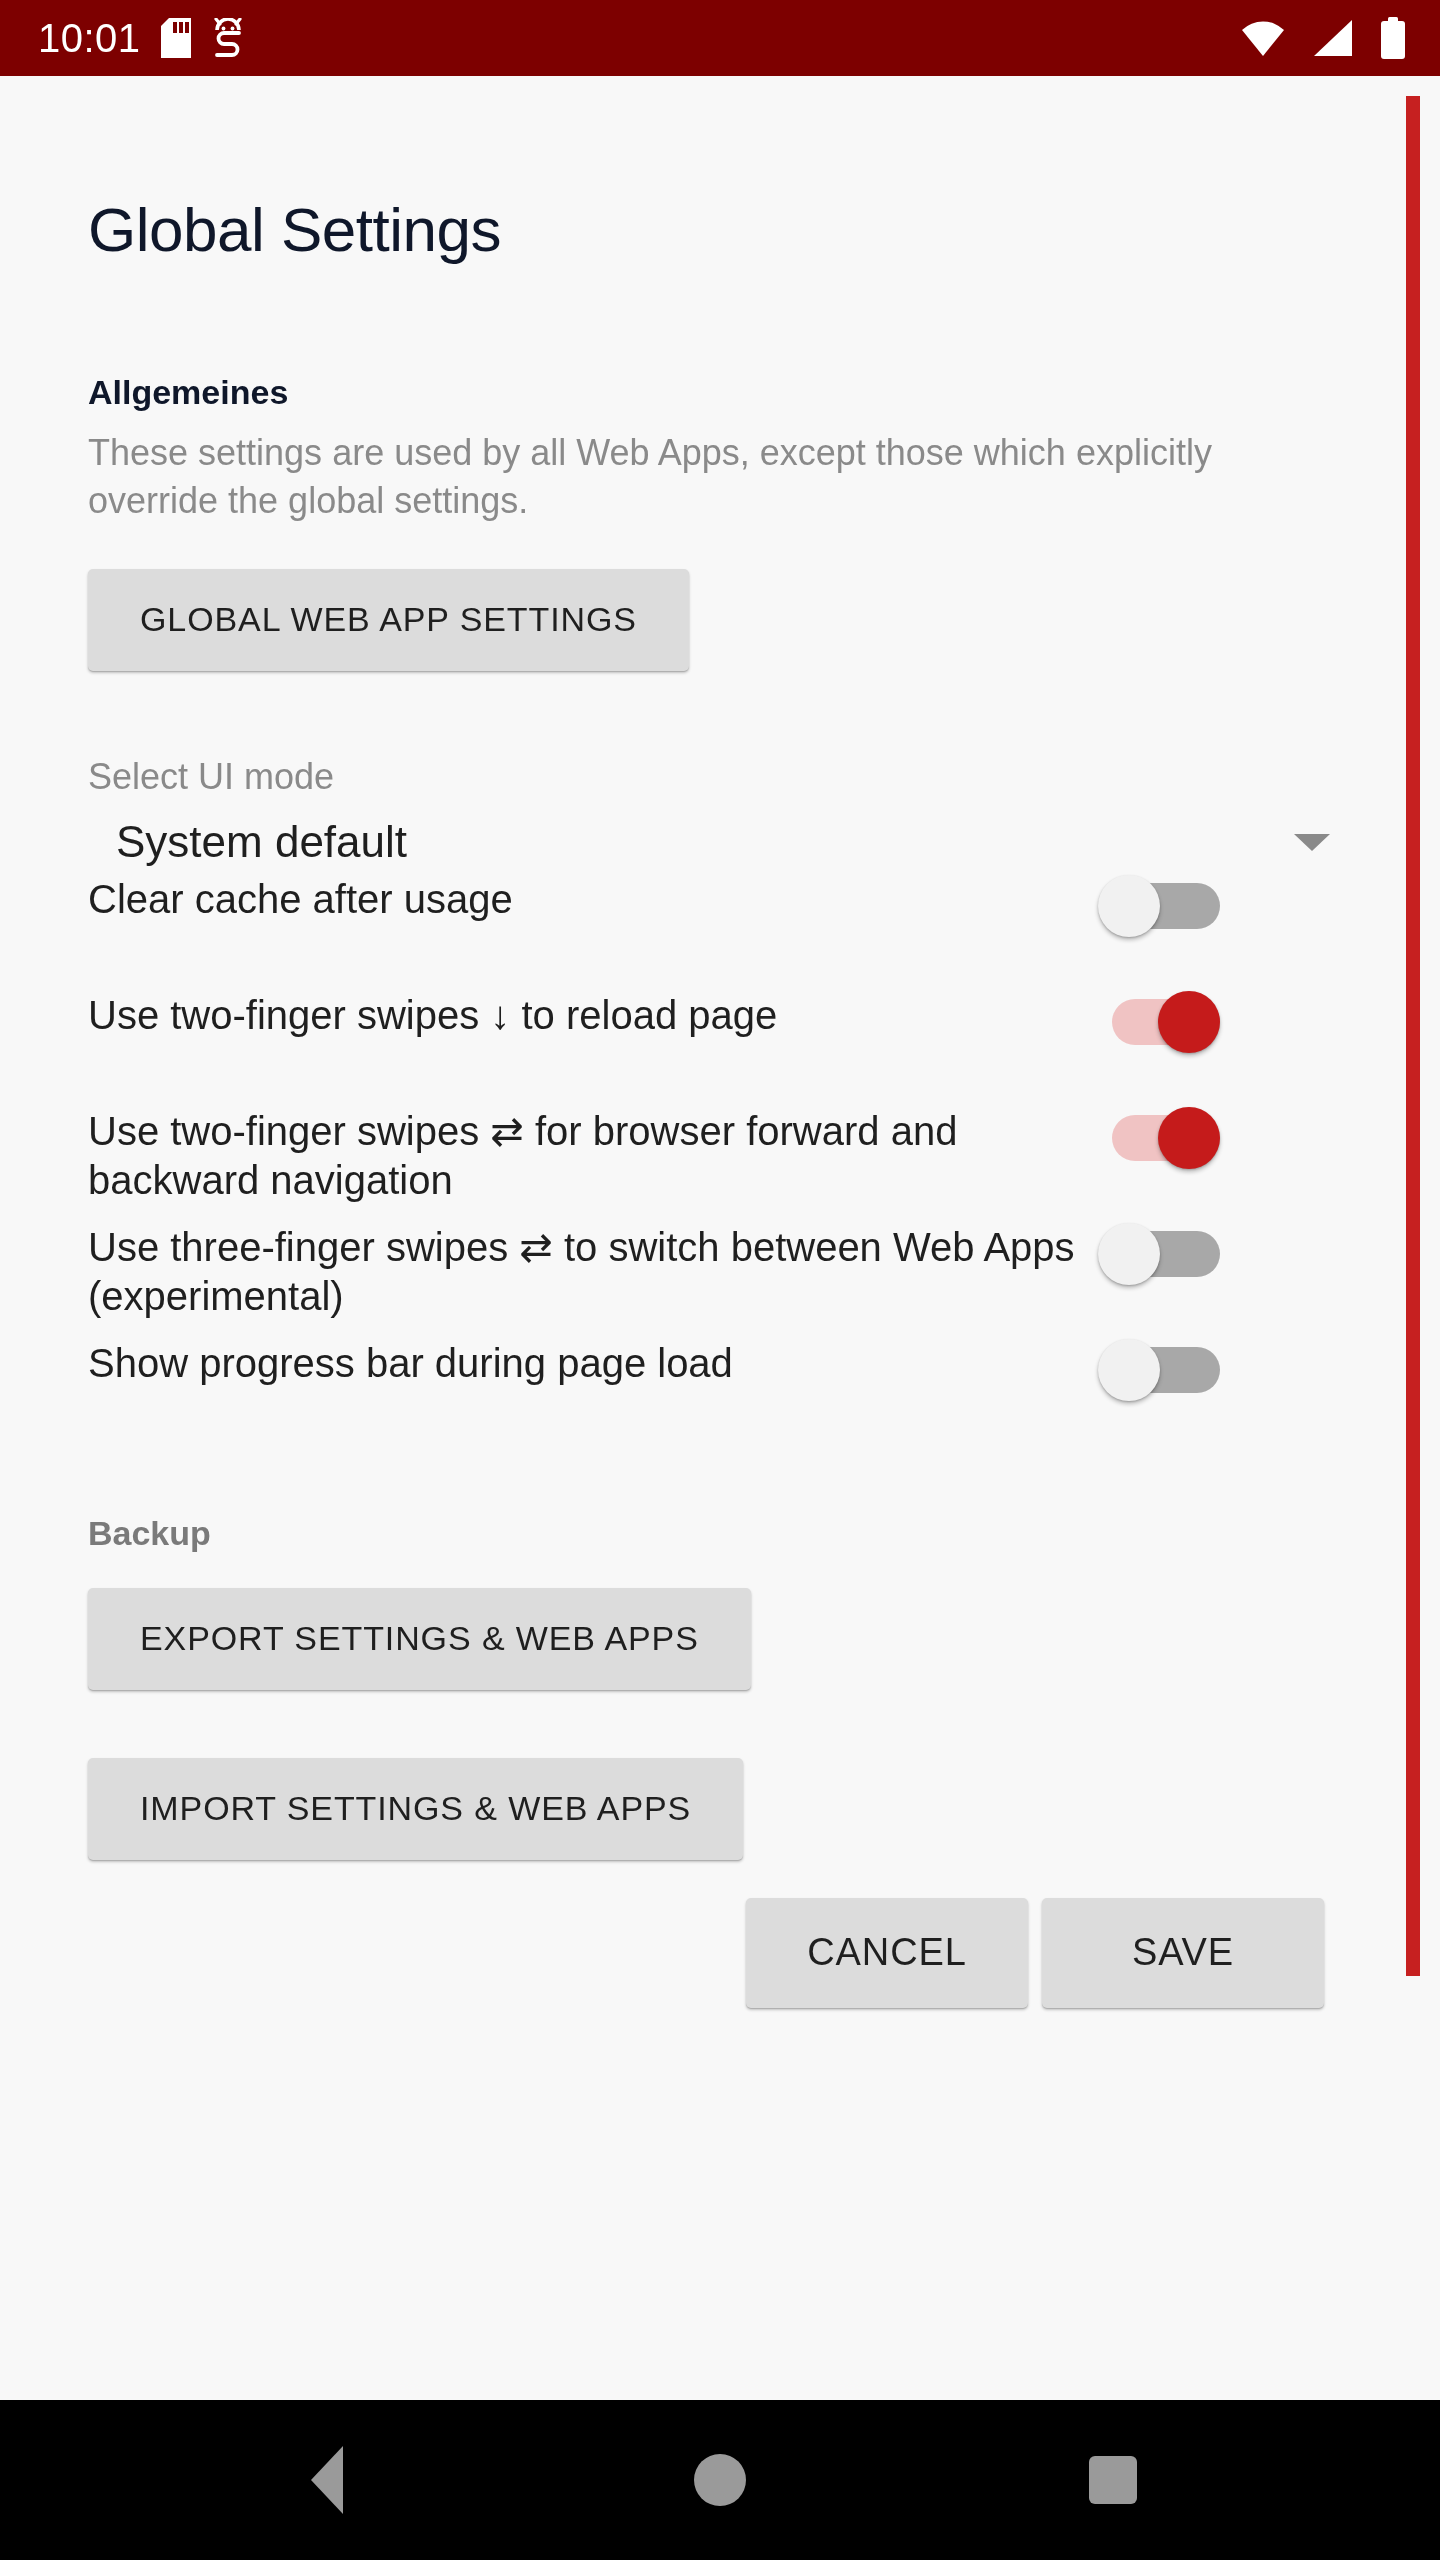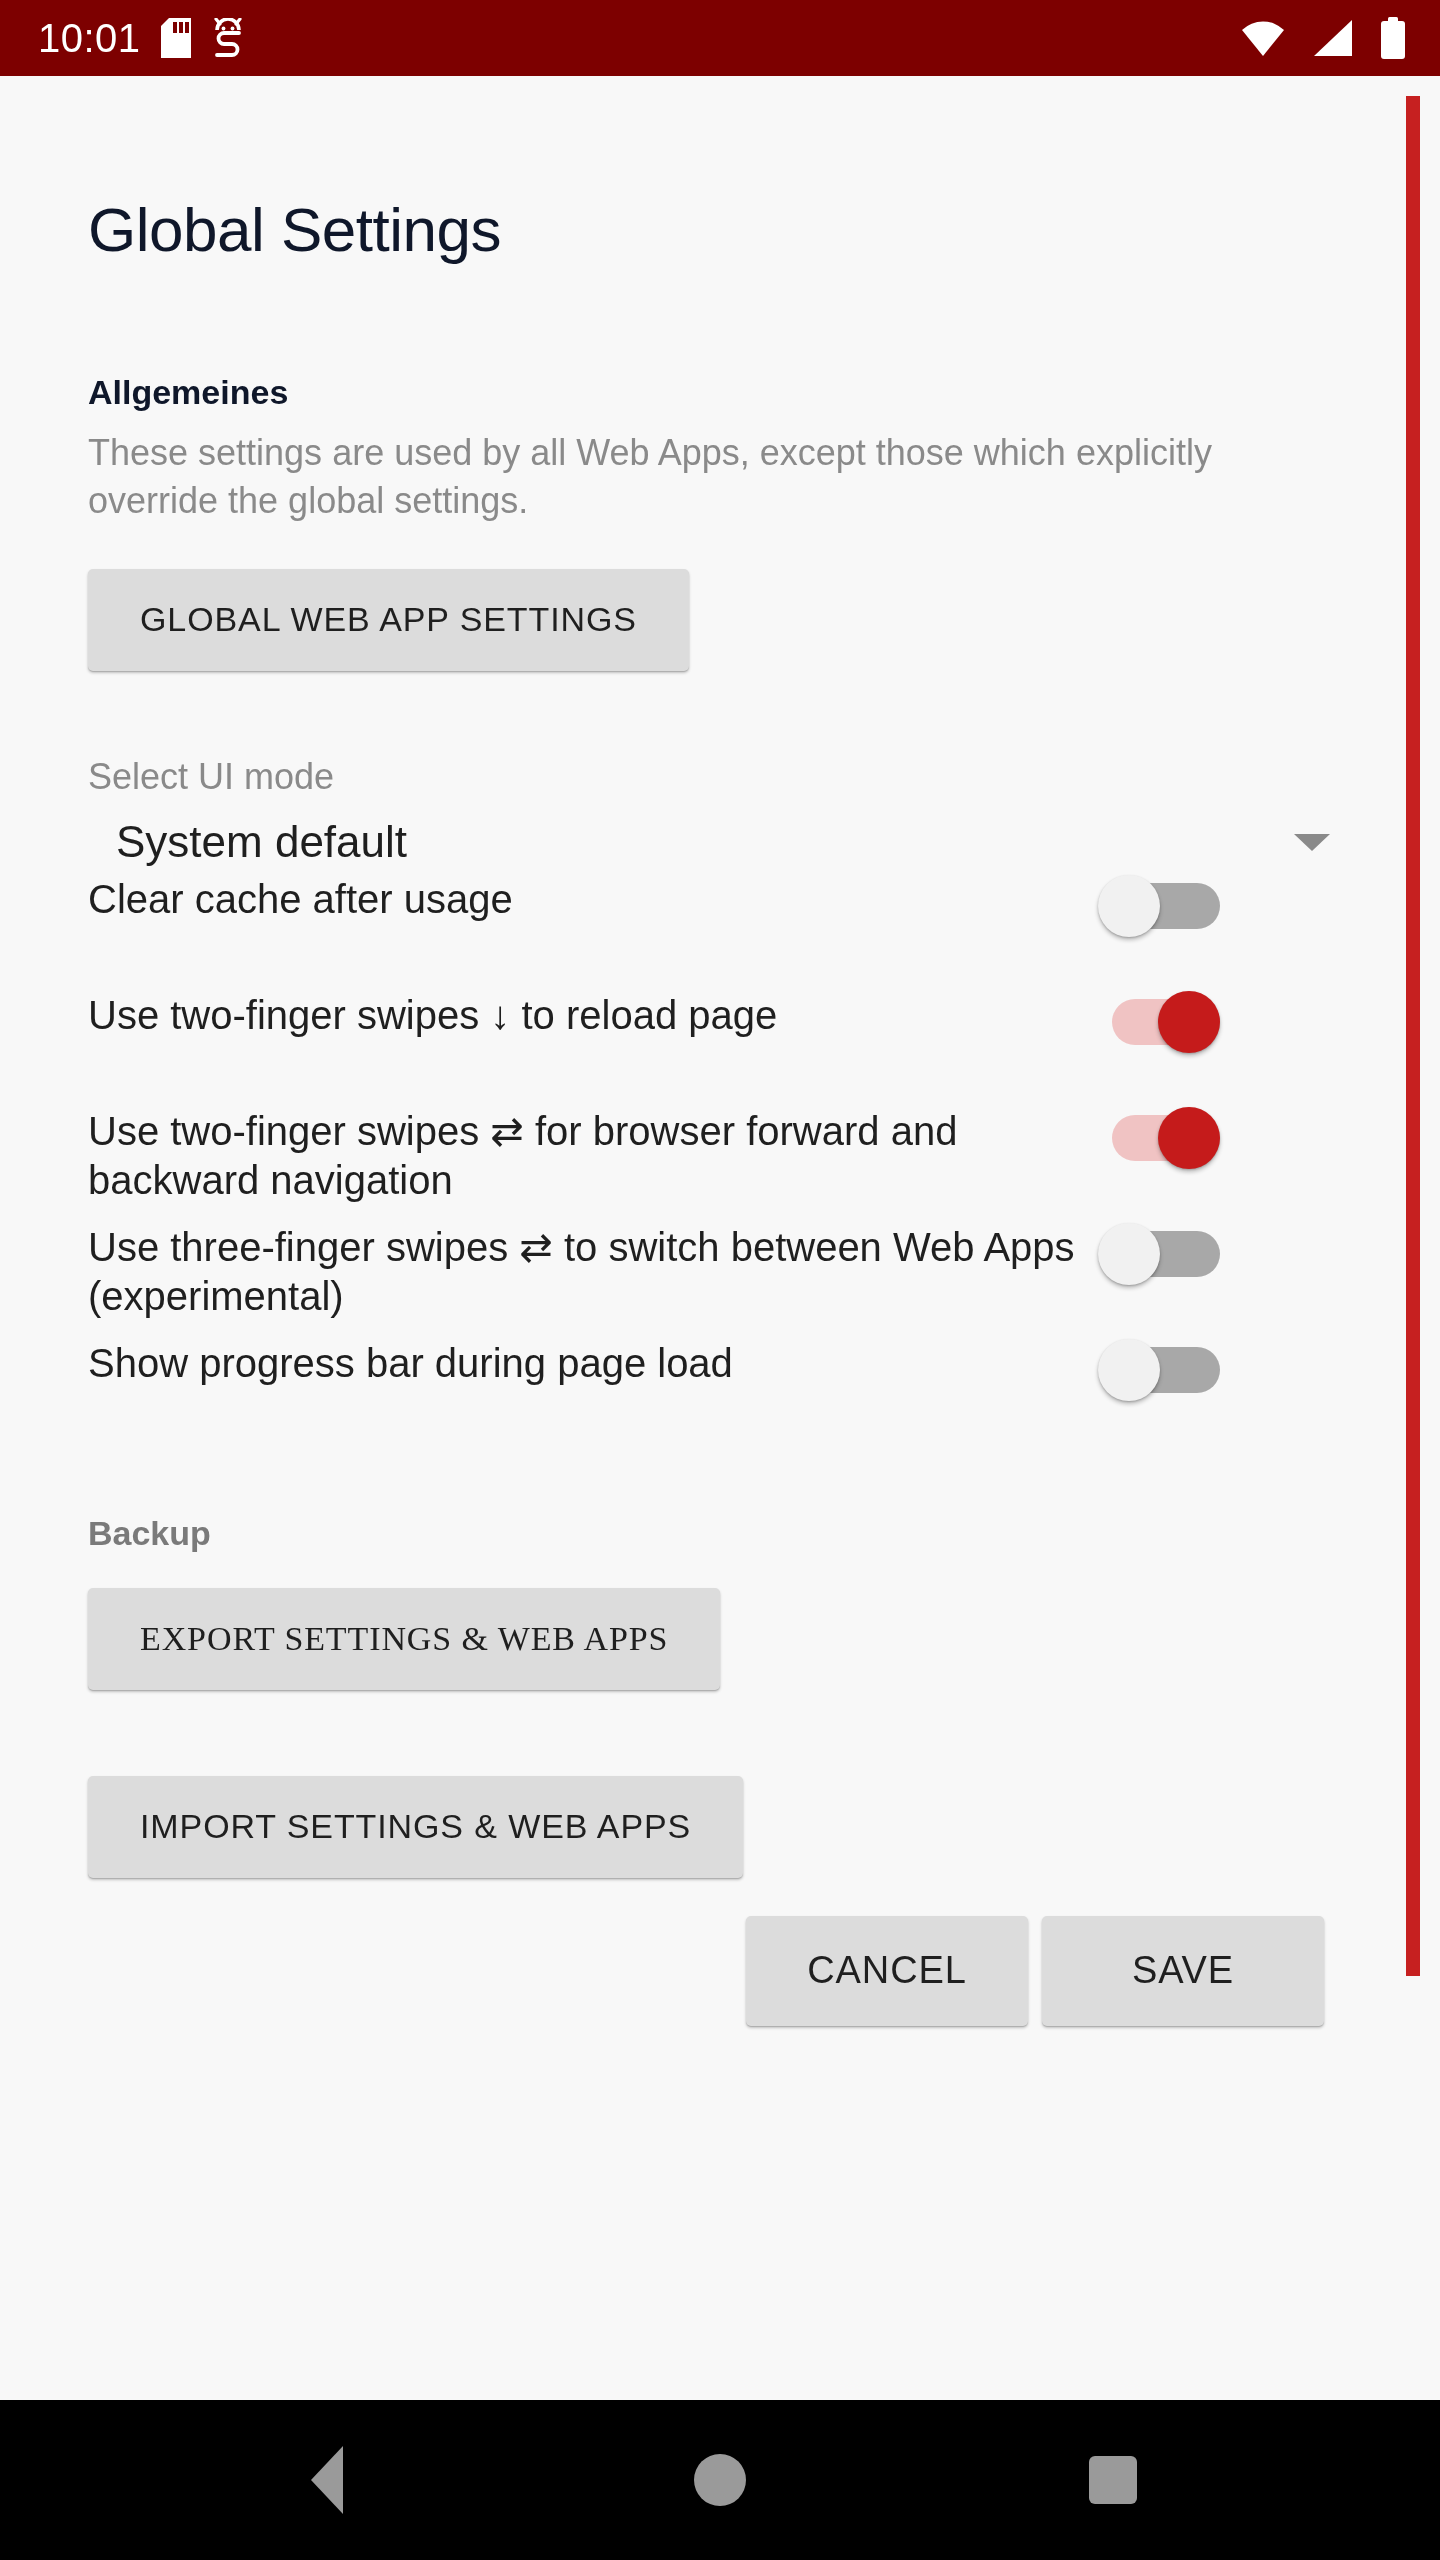--- a/index.html
+++ b/index.html
@@ -181,22 +181,22 @@
   .switch.on  .thumb { left: 60px; background: #c51b1b; }
 
   
   .backup-header {
     font-size: 34px;
     font-weight: bold;
     color: #7a7a7a;
     margin-top: 64px;
     line-height: 1.2;
   }
-  .btn-export { margin-top: 34px; font-family: Liberation Serif, serif; }
-  .btn-import { margin-top: 86px; }
+  .btn-export { margin-top: 34px; }
+  .btn-import { margin-top: 68px; }
 
   
   .action-row {
     display: flex;
     justify-content: flex-end;
     gap: 14px;
     margin-top: 38px;
     padding-right: 20px;
   }
   .action-row .flat-btn {

